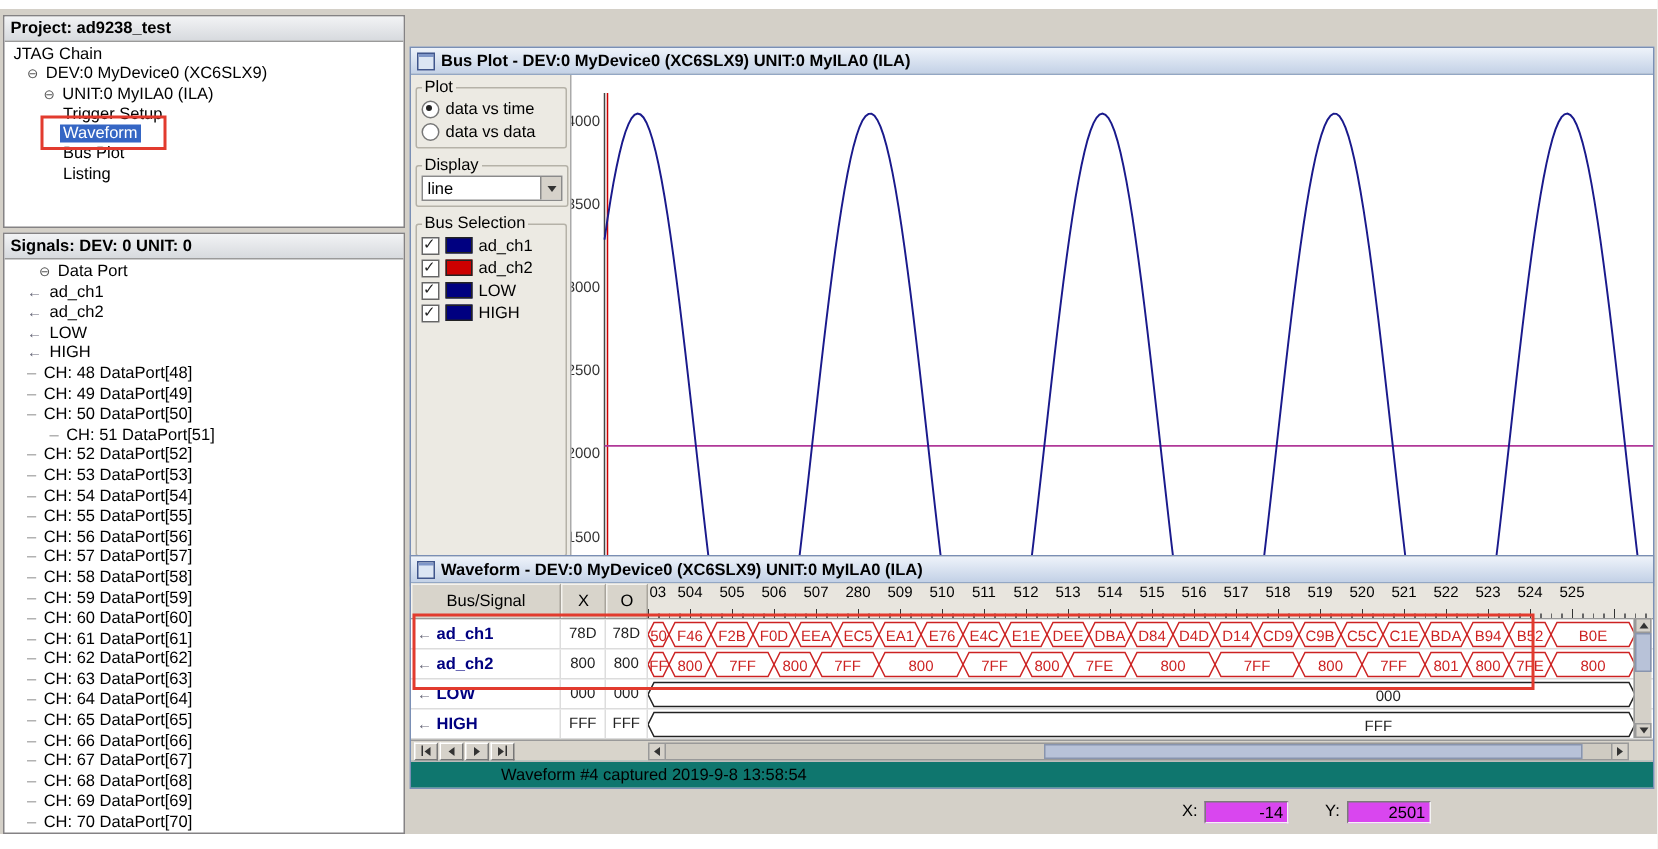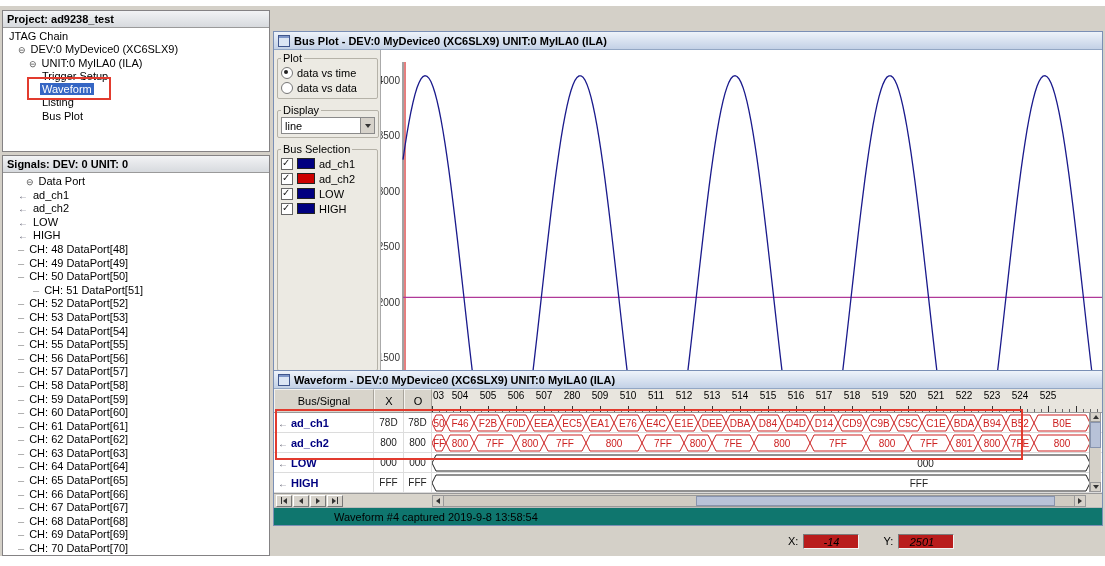--- a/index.html
+++ b/index.html
@@ -75,21 +75,21 @@
   .hs-thumb{position:absolute;left:40%;width:57%;top:0;bottom:0;background:#b8c2d8;border:1px solid #8894ae;box-sizing:border-box;}
   .vscroll{position:absolute;right:1px;top:41px;width:12px;height:80px;background:#d4d0c8;border-left:1px solid #999;box-sizing:border-box;}
   .vs-btn{height:10px;background:#d6d2ca;border:1px solid #999;display:flex;align-items:center;justify-content:center;box-sizing:border-box;}
   .vs-down{position:absolute;bottom:0;left:0;right:0;}
   .vs-up{position:absolute;top:0;left:0;right:0;}
   .vs-thumb{position:absolute;left:0;right:0;top:10px;height:26px;background:#b8c2d8;border:1px solid #8894ae;box-sizing:border-box;}
   .wf-status{height:20px;line-height:19px;background:#0f766e;border-top:1px solid #bbb;padding-left:60px;box-sizing:border-box;}
 
   
   .coords{position:absolute;left:273px;top:532px;width:830px;height:18px;display:flex;align-items:center;padding-left:515px;box-sizing:border-box;gap:5px;}
-  .coord-box{width:56px;height:15px;line-height:15px;background:#b91c1c;border:1px solid;border-color:#7a7a7a #f2f2f2 #f2f2f2 #7a7a7a;text-align:right;padding-right:19px;box-sizing:border-box;font-style:italic;}
+  .coord-box{width:56px;height:15px;line-height:15px;background:#d946ef;border:1px solid;border-color:#7a7a7a #f2f2f2 #f2f2f2 #7a7a7a;text-align:right;padding-right:3px;box-sizing:border-box;}
   .coord-gap{width:14px;}
 
   
   .anno{position:absolute;border:2px solid #e23b2e;pointer-events:none;background:transparent;}
   .anno-wave-item{left:27px;top:77px;width:80px;height:19px;}
   .anno-rows{left:275px;top:409px;width:744px;height:47px;}
 </style>
 </head>
 <body>
 
@@ -97,22 +97,22 @@
   <div class="backdrop"></div>
 
   <div class="panel project-panel">
     <div class="panel-title">Project: ad9238_test</div>
     <div class="tree" id="project-tree">
         <div class="tree-item" style="padding-left: 4px;"><span class="tlabel">JTAG Chain</span></div>
         <div class="tree-item" style="padding-left: 15px;"><span class="tic tic-node"></span><span class="tlabel">DEV:0 MyDevice0 (XC6SLX9)</span></div>
         <div class="tree-item" style="padding-left: 26px;"><span class="tic tic-node"></span><span class="tlabel">UNIT:0 MyILA0 (ILA)</span></div>
         <div class="tree-item" style="padding-left: 37px;"><span class="tlabel">Trigger Setup</span></div>
         <div class="tree-item selected" style="padding-left: 37px;"><span class="tlabel">Waveform</span></div>
+        <div class="tree-item" style="padding-left: 37px;"><span class="tlabel">Bus Plot</span></div>
         <div class="tree-item" style="padding-left: 37px;"><span class="tlabel">Listing</span></div>
-        <div class="tree-item" style="padding-left: 37px;"><span class="tlabel">Bus Plot</span></div>
       </div>
   </div>
 
   <div class="panel signals-panel">
     <div class="panel-title">Signals: DEV: 0 UNIT: 0</div>
     <div class="tree" id="signals-tree">
         <div class="tree-item" style="padding-left: 0; margin-left: 23px;"><span class="tic tic-node"></span><span class="tlabel">Data Port</span></div>
         <div class="tree-item" style="padding-left: 15px;"><span class="tic tic-port"></span><span class="tlabel">ad_ch1</span></div>
         <div class="tree-item" style="padding-left: 15px;"><span class="tic tic-port"></span><span class="tlabel">ad_ch2</span></div>
         <div class="tree-item" style="padding-left: 15px;"><span class="tic tic-port"></span><span class="tlabel">LOW</span></div>

